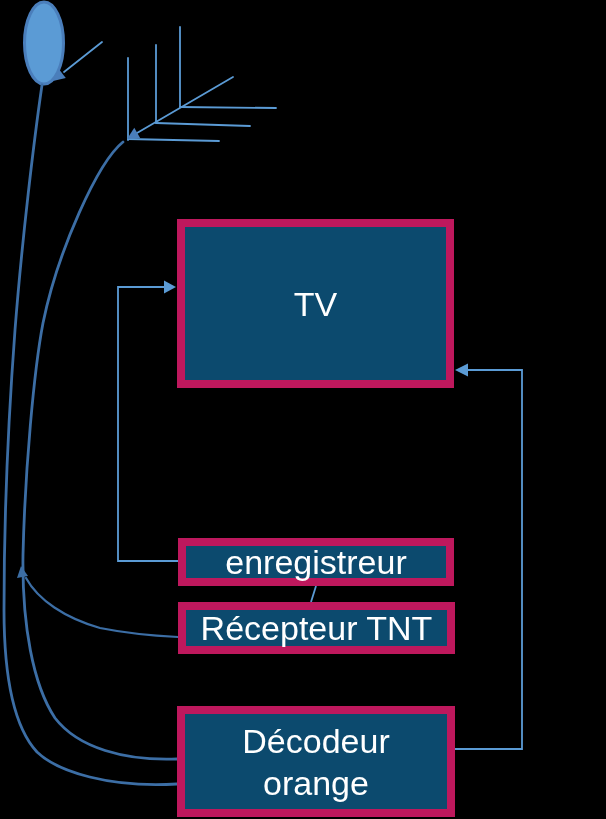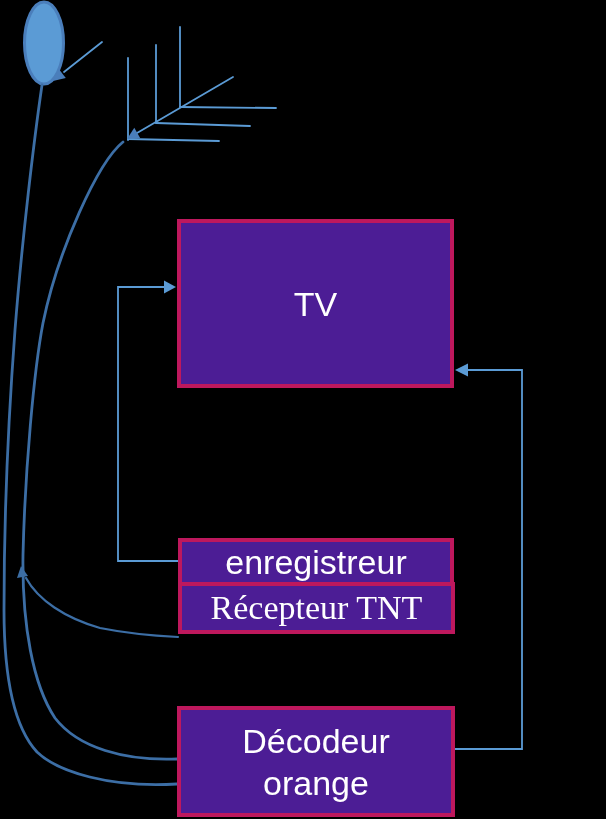--- a/index.html
+++ b/index.html
@@ -16,33 +16,33 @@
     font-family: "Liberation Sans", sans-serif;
   }
   #wires {
     position: absolute;
     left: 0;
     top: 0;
   }
   .node {
     position: absolute;
     box-sizing: border-box;
-    background: #4c1d95;
-    border: 4px solid #be185d;
+    background: #0c4a6e;
+    border: 8px solid #be185d;
     color: #ffffff;
     display: flex;
     align-items: center;
     justify-content: center;
     text-align: center;
     font-size: 34px;
     line-height: 42px;
   }
   #node-tv        { left: 177px; top: 219px; width: 277px; height: 169px; }
   #node-enr       { left: 178px; top: 538px; width: 276px; height: 48px; text-align: right;  }
-  #node-tnt       { left: 178px; top: 582px; width: 277px; height: 52px; font-family: Liberation Serif, serif;  }
+  #node-tnt       { left: 178px; top: 602px; width: 277px; height: 52px;  }
   #node-dec       { left: 177px; top: 706px; width: 278px; height: 111px;  flex-direction: column; }
 
   
   .cable   { stroke: #3c6ea5; stroke-width: 2.8; fill: none; stroke-linecap: round; }
   .conn    { stroke: #5b9bd5; stroke-width: 1.8; fill: none; }
   .ant     { stroke: #5b9bd5; stroke-width: 1.8; fill: none; stroke-linecap: round; }
   .ah-conn { fill: #5b9bd5; stroke: none; }
   .ah-sig  { fill: #4a7ebb; stroke: none; }
   .ah-cab  { fill: #3c6ea5; stroke: none; }
 </style>

